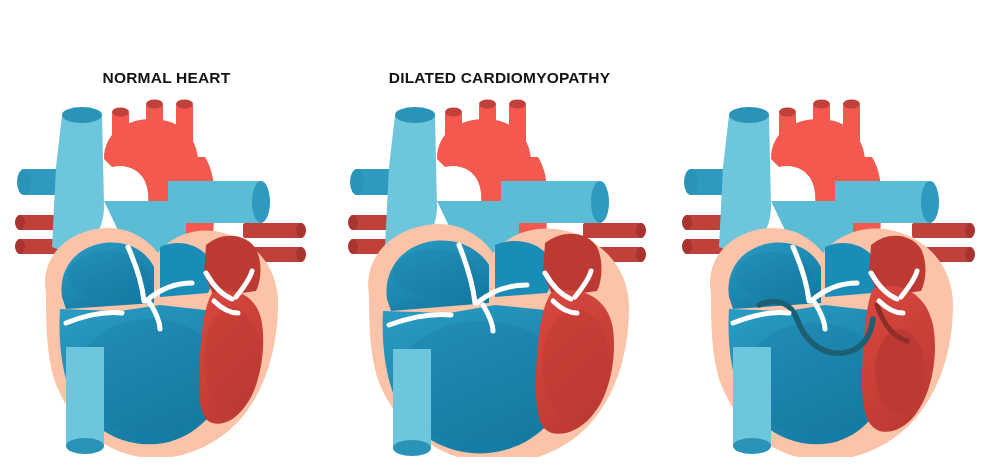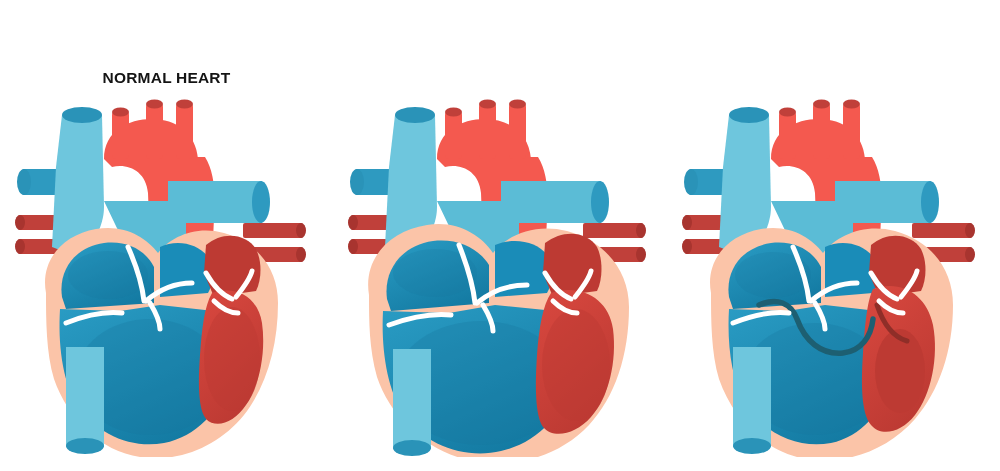--- a/index.html
+++ b/index.html
@@ -137,20 +137,21 @@
       </g>
 
       <g>
         <rect x="66" y="250" width="38" height="100" fill="#6ec6dd"></rect>
         <ellipse cx="85" cy="349" rx="19" ry="8" fill="#2a93b8"></ellipse>
       </g>
     </svg>
   </div>
 
   <div class="panel" id="panel-dilated">
+    <div class="panel-title">DILATED CARDIOMYOPATHY</div>
 
     <svg class="heart-svg" viewBox="0 0 333 360">
       <defs>
         <linearGradient id="bluegrad-d" x1="0" y1="0" x2="0.6" y2="1">
           <stop offset="0%" stop-color="#2a9cc4"></stop>
           <stop offset="100%" stop-color="#147ba3"></stop>
         </linearGradient>
         <linearGradient id="redgrad-d" x1="0" y1="0" x2="0.5" y2="1">
           <stop offset="0%" stop-color="#d9483f"></stop>
           <stop offset="100%" stop-color="#bd3a33"></stop>

